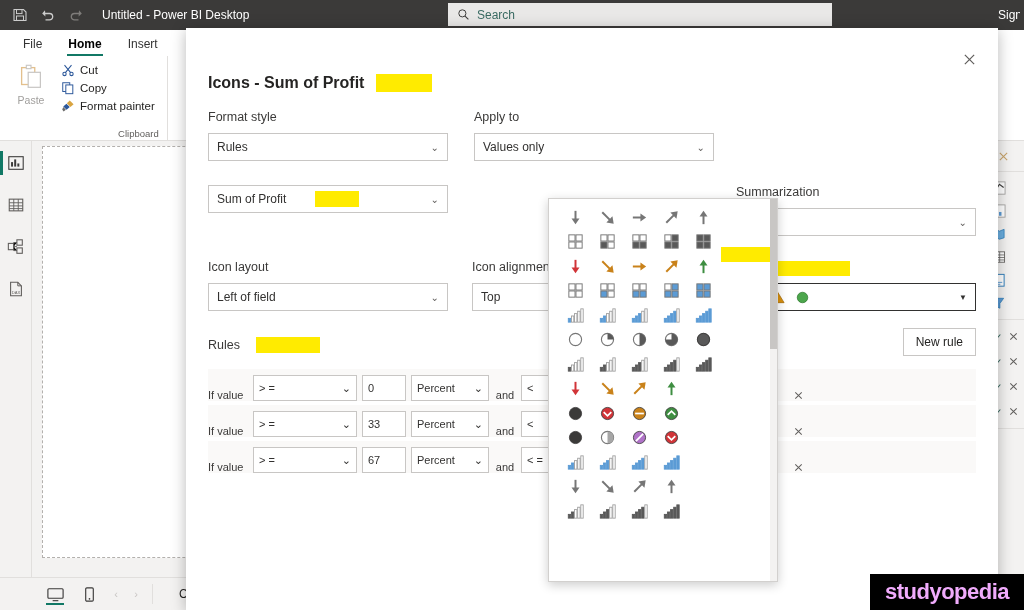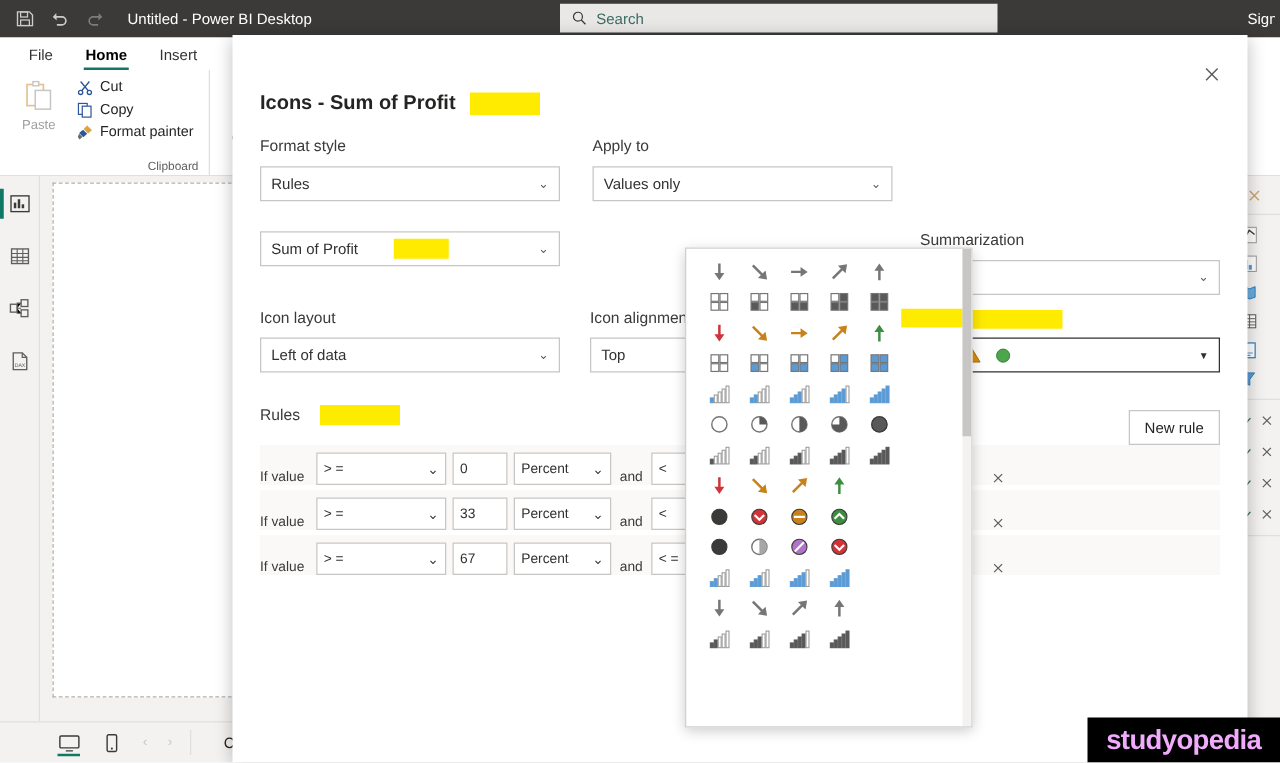--- a/index.html
+++ b/index.html
@@ -16,21 +16,21 @@
   .titlebar {
     position: absolute; top: 0; left: 0; width: 1024px; height: 30px;
     background: #3b3a39; display: flex; align-items: center;
   }
   .tb-icons { display: flex; align-items: center; gap: 12px; padding-left: 12px; }
   .tb-ico { width: 16px; height: 16px; opacity: .85; display:block; }
   .tb-title {
     color: #ffffff; font-size: 12px; margin-left: 18px; white-space: nowrap;
   }
   .searchbox {
-    position: absolute; left: 448px; top: 3px; width: 350px; height: 23px;
+    position: absolute; left: 448px; top: 3px; width: 384px; height: 23px;
     background: #e9e8e7; display: flex; align-items: center;
     padding-left: 9px; gap: 7px;
   }
   .searchbox .sb-text { color: #3a6b63; font-size: 12px; }
   .signin {
     position: absolute; right: 4px; top: 8px; color: #fff; font-size: 12px;
     white-space: nowrap; overflow: hidden; width: 22px;
   }
 
   
@@ -525,25 +525,25 @@
       <div style="width:26px"></div>
       <div class="fld">
         <div class="fld-label">Summarization</div>
         <div class="combo c-w3">
           <span>Sum</span>
           <span class="chev">⌄</span>
         </div>
       </div>
     </div>
 
-    <div class="row" style="margin-top:11px">
+    <div class="row" style="margin-top:24px">
       <div class="fld">
         <div class="fld-label">Icon layout</div>
         <div class="combo c-w1">
-          <span>Left of data</span>
+          <span>Left of field</span>
           <span class="chev">⌄</span>
         </div>
       </div>
       <div style="width:26px"></div>
       <div class="fld">
         <div class="fld-label">Icon alignment</div>
         <div class="combo c-w2">
           <span>Top</span>
           <span class="chev">⌄</span>
         </div>

